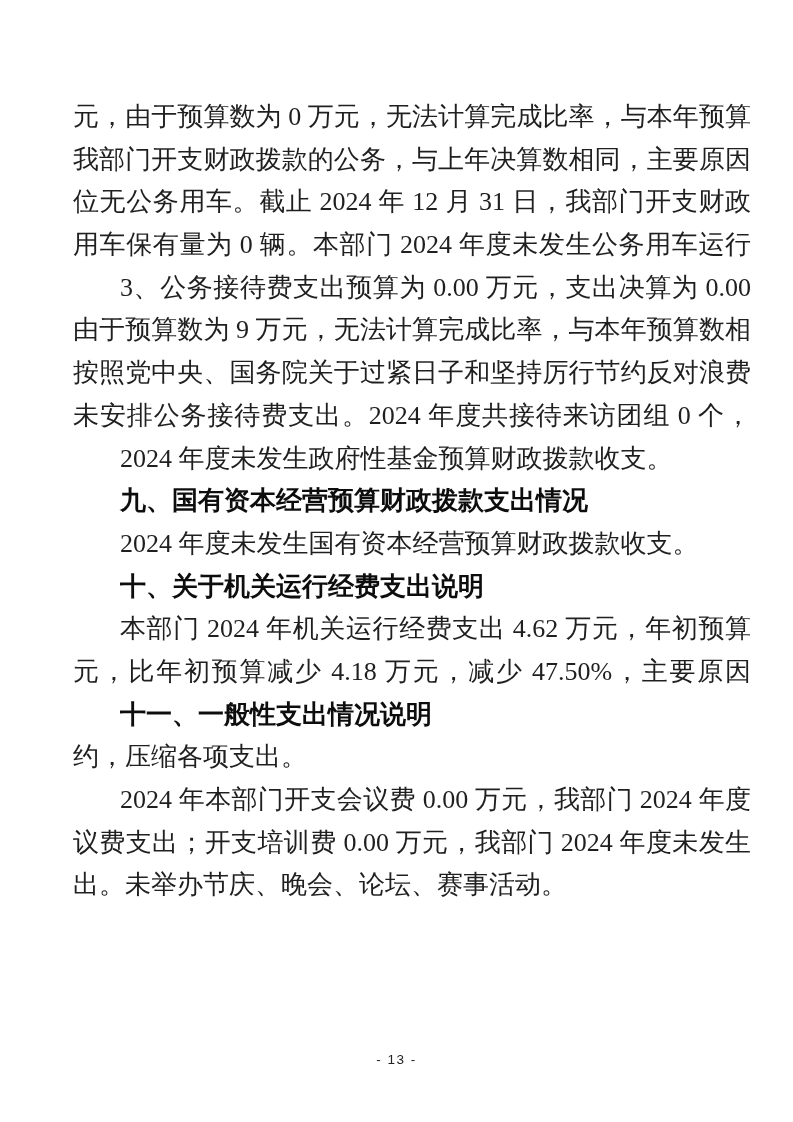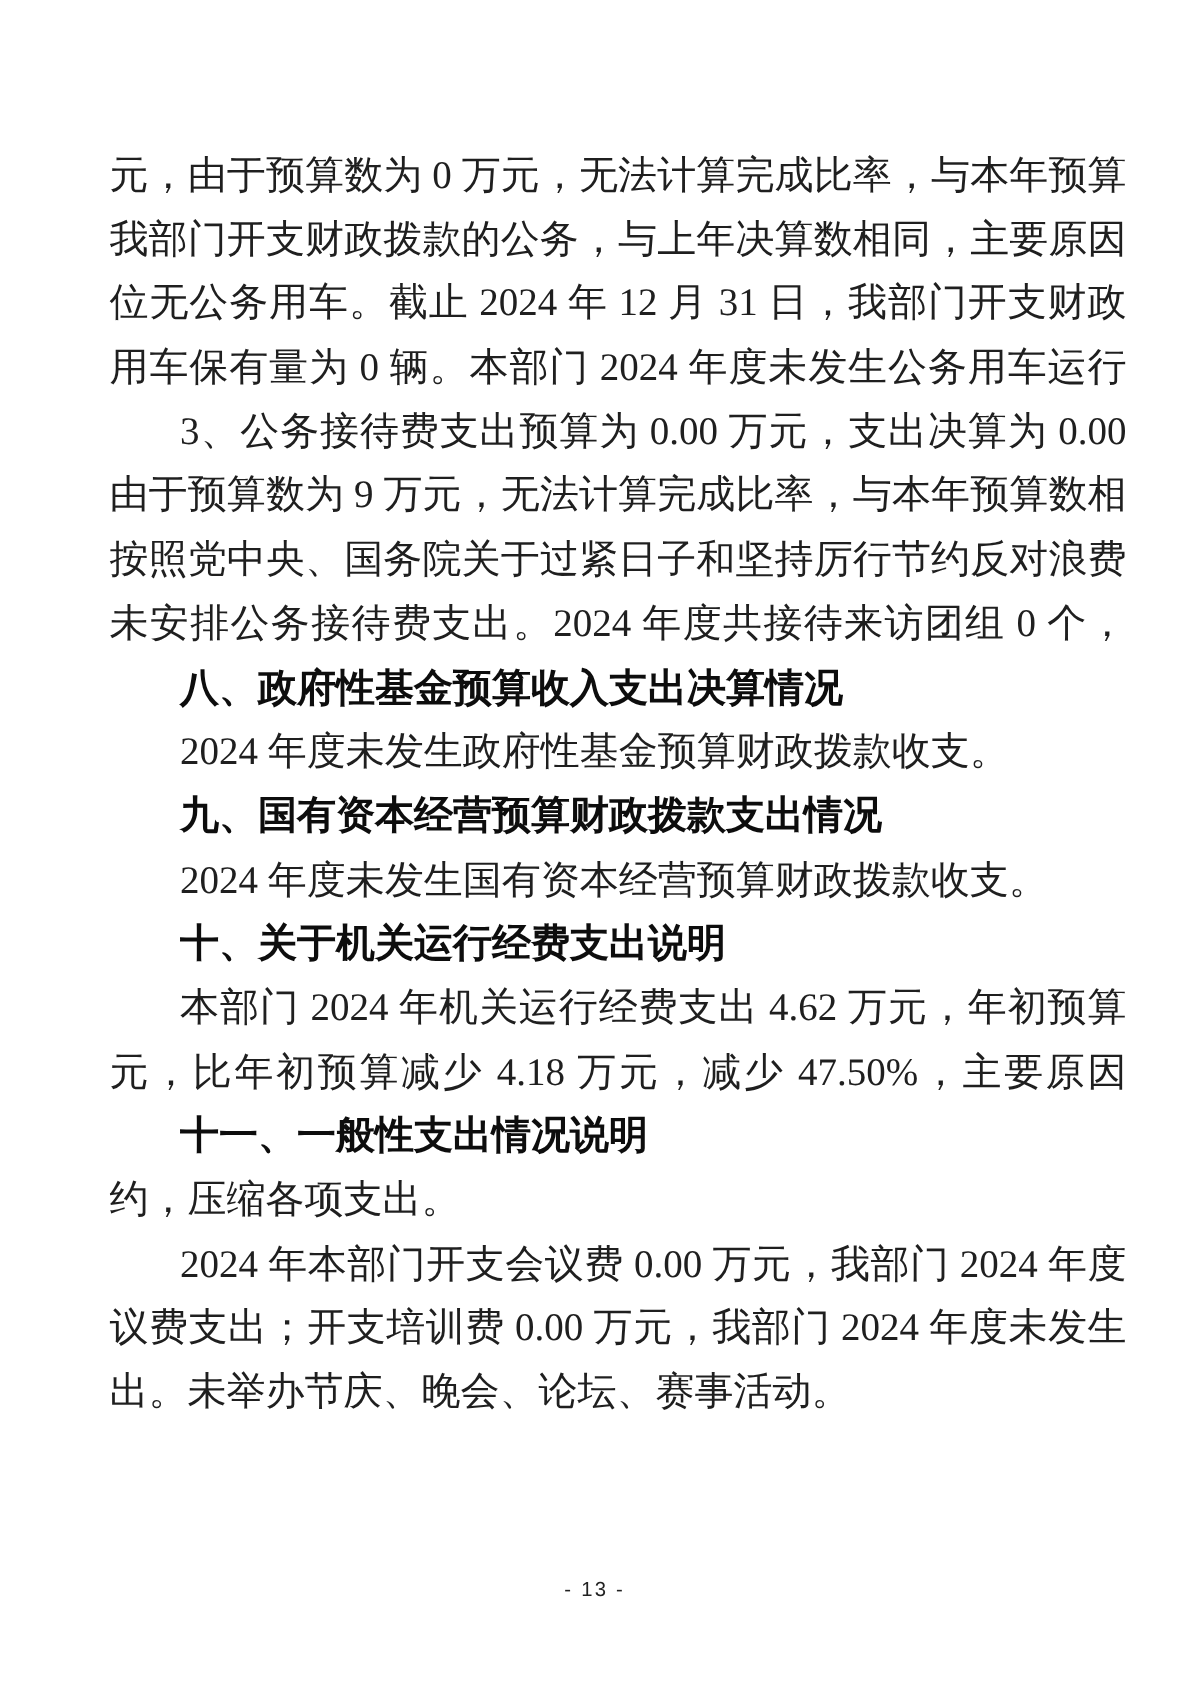--- a/index.html
+++ b/index.html
@@ -59,21 +59,20 @@
 <div class="page">
   <main class="content">
     <div class="line fill">元，由于预算数为 0 万元，无法计算完成比率，与本年预算数相同，</div>
     <div class="line fill">我部门开支财政拨款的公务，与上年决算数相同，主要原因是本单</div>
     <div class="line fill">位无公务用车。截止 2024 年 12 月 31 日，我部门开支财政拨款的公务</div>
     <div class="line fill">用车保有量为 0 辆。本部门 2024 年度未发生公务用车运行维护费支出。</div>
     <div class="line indent fill">3、公务接待费支出预算为 0.00 万元，支出决算为 0.00 万元，</div>
     <div class="line fill">由于预算数为 9 万元，无法计算完成比率，与本年预算数相同，主要</div>
     <div class="line fill">按照党中央、国务院关于过紧日子和坚持厉行节约反对浪费的要求，</div>
     <div class="line fill">未安排公务接待费支出。2024 年度共接待来访团组 0 个，来宾 0 人次，</div>
-    <div class="line indent heading">八、政府性基金预算收入支出决算情况</div>
     <div class="line indent">2024 年度未发生政府性基金预算财政拨款收支。</div>
     <div class="line indent heading">九、国有资本经营预算财政拨款支出情况</div>
     <div class="line indent">2024 年度未发生国有资本经营预算财政拨款收支。</div>
     <div class="line indent heading">十、关于机关运行经费支出说明</div>
     <div class="line indent fill">本部门 2024 年机关运行经费支出 4.62 万元，年初预算数 8.8 万</div>
     <div class="line fill">元，比年初预算减少 4.18 万元，减少 47.50%，主要原因是：厉行节</div>
     <div class="line indent heading">十一、一般性支出情况说明</div>
     <div class="line">约，压缩各项支出。</div>
     <div class="line indent fill">2024 年本部门开支会议费 0.00 万元，我部门 2024 年度未发生会</div>
     <div class="line fill">议费支出；开支培训费 0.00 万元，我部门 2024 年度未发生培训费支</div>

